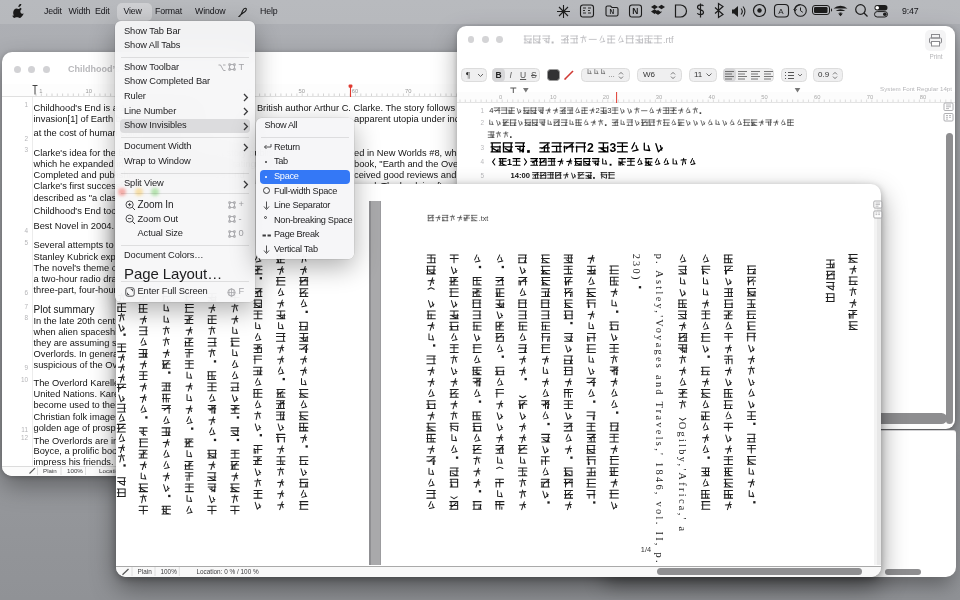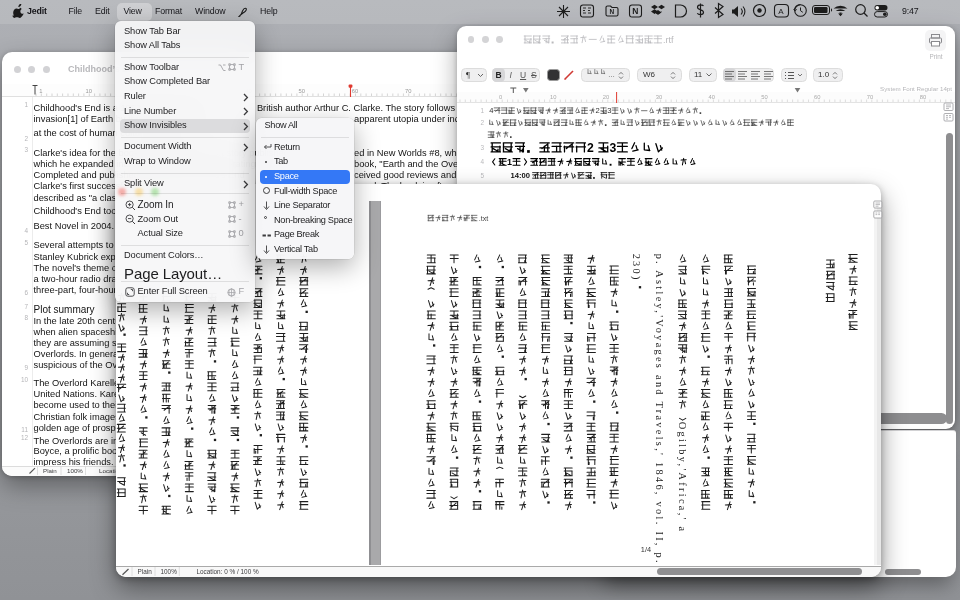--- a/index.html
+++ b/index.html
@@ -133,21 +133,21 @@
       <path d="M281 45.5h9M281 48h7M281 50.5h9M281 53h7" stroke="#555" stroke-width="0.8"></path>
       <path d="M294 45.5h9M294 48h7M294 50.5h9M294 53h7" stroke="#555" stroke-width="0.8"></path>
       <path d="M307 45.5h9M307 48h7M307 50.5h9M307 53h7" stroke="#555" stroke-width="0.8"></path>
     </svg>
     <div class="abs" style="left:324px;top:42px;width:26px;height:13.5px;border-radius:4.5px;background:#efeff0;border:0.5px solid #dcdcdc"></div>
     <svg class="abs" style="left:326px;top:45px" width="22" height="9" viewBox="0 0 22 9">
       <path d="M2 1.5h1M2 4.5h1M2 7.5h1M5 1.5h6M5 4.5h6M5 7.5h6" stroke="#555" stroke-width="1"></path>
       <path d="M15 3l2 2 2-2" stroke="#666" stroke-width="0.9" fill="none"></path>
     </svg>
     <div class="abs" style="left:356px;top:42px;width:30px;height:13.5px;border-radius:4.5px;background:#efeff0;border:0.5px solid #dcdcdc"></div>
-    <div class="abs" style="left:361px;top:44.2px;font-size:8px;color:#333">1.0</div>
+    <div class="abs" style="left:361px;top:44.2px;font-size:8px;color:#333">0.9</div>
     <svg class="abs" style="left:374px;top:44.5px" width="10" height="9" viewBox="0 0 10 9">
       <path d="M2 3.4L4 1.4 6 3.4M2 5.6L4 7.6 6 5.6" stroke="#666" stroke-width="0.9" fill="none"></path>
     </svg>
     <div class="abs" style="left:340px;top:59px;width:155px;text-align:right;font-size:6.2px;color:#b6b6b9">System Font Regular 14pt</div>
     <div class="abs" style="left:0;top:66px;width:498px;height:11px;background:#fcfcfc;border-bottom:1px solid #e3e3e3"></div>
     <svg class="abs" style="left:0;top:0" width="498" height="80" viewBox="0 0 498 80">
       <path d="M3.0 73.5V76M8.3 73.5V76M13.6 73.5V76M18.8 73.5V76M24.1 73.5V76M29.4 73.5V76M34.7 73.5V76M40.0 73.5V76M45.2 73.5V76M50.5 73.5V76M55.8 73.5V76M61.1 73.5V76M66.4 73.5V76M71.6 73.5V76M76.9 73.5V76M82.2 73.5V76M87.5 73.5V76M92.8 73.5V76M98.0 73.5V76M103.3 73.5V76M108.6 73.5V76M113.9 73.5V76M119.2 73.5V76M124.4 73.5V76M129.7 73.5V76M135.0 73.5V76M140.3 73.5V76M145.6 73.5V76M150.8 73.5V76M156.1 73.5V76M161.4 73.5V76M166.7 73.5V76M172.0 73.5V76M177.2 73.5V76M182.5 73.5V76M187.8 73.5V76M193.1 73.5V76M198.4 73.5V76M203.6 73.5V76M208.9 73.5V76M214.2 73.5V76M219.5 73.5V76M224.8 73.5V76M230.0 73.5V76M235.3 73.5V76M240.6 73.5V76M245.9 73.5V76M251.2 73.5V76M256.4 73.5V76M261.7 73.5V76M267.0 73.5V76M272.3 73.5V76M277.6 73.5V76M282.8 73.5V76M288.1 73.5V76M293.4 73.5V76M298.7 73.5V76M304.0 73.5V76M309.2 73.5V76M314.5 73.5V76M319.8 73.5V76M325.1 73.5V76M330.4 73.5V76M335.6 73.5V76M340.9 73.5V76M346.2 73.5V76M351.5 73.5V76M356.8 73.5V76M362.0 73.5V76M367.3 73.5V76M372.6 73.5V76M377.9 73.5V76M383.2 73.5V76M388.4 73.5V76M393.7 73.5V76M399.0 73.5V76M404.3 73.5V76M409.6 73.5V76M414.8 73.5V76M420.1 73.5V76M425.4 73.5V76M430.7 73.5V76M436.0 73.5V76M441.2 73.5V76M446.5 73.5V76M451.8 73.5V76M457.1 73.5V76M462.4 73.5V76M467.6 73.5V76M472.9 73.5V76M478.2 73.5V76M483.5 73.5V76M488.8 73.5V76M494.0 73.5V76" stroke="#c4c4c4" stroke-width="0.55"></path>
       <text x="43.5" y="72.5" font-size="5.8" fill="#aaa" text-anchor="middle" font-family="Liberation Sans,sans-serif">0</text>
       <text x="96.3" y="72.5" font-size="5.8" fill="#aaa" text-anchor="middle" font-family="Liberation Sans,sans-serif">10</text>
       <text x="149.1" y="72.5" font-size="5.8" fill="#aaa" text-anchor="middle" font-family="Liberation Sans,sans-serif">20</text>
@@ -297,22 +297,22 @@
       <path d="M427.4 214.7L433.0 214.7M427.4 217.1L433.0 217.1M427.4 220.1L433.0 220.1M432.1 214.7L432.1 220.1M427.6 214.7L427.6 220.1M431.5 215.8L428.7 218.1M435.1 217.0L439.5 216.7M438.4 214.9L436.6 220.3M438.2 216.3L438.9 219.0M441.6 214.7L447.2 214.7M441.6 216.8L447.2 216.8M441.6 220.1L447.2 220.1M446.5 214.7L446.5 220.1M442.0 216.7L442.0 220.1M443.1 218.5L443.1 220.1M449.5 216.0L453.9 215.6M451.7 214.5L450.6 219.9M452.6 216.3L453.3 219.0M456.7 217.0L461.1 216.7M460.0 214.9L458.2 220.3M459.8 216.3L460.5 219.0M463.2 214.7L468.8 214.7M463.2 217.4L468.8 217.4M466.1 214.7L466.1 220.1M463.6 216.7L463.6 220.1M467.5 215.8L464.7 218.1M464.7 218.5L464.7 220.1M470.6 214.7L476.2 214.7M470.6 217.1L476.2 217.1M470.6 220.1L476.2 220.1M471.3 214.7L471.3 220.1M471.9 218.1L474.9 219.8" stroke="#444" stroke-width="0.7" fill="none" stroke-linecap="round"></path>
       <text x="478" y="220.5" font-size="7.2" fill="#444" font-family="Liberation Sans, sans-serif">.txt</text>
       <text x="640" y="551.5" font-size="7.4" fill="#333" font-family="Liberation Sans, sans-serif">1/4</text>
     </svg>
   </div>
 <div class="abs" style="left:0;top:0;width:960px;height:24px;background:rgba(255,255,255,0.13)">
     <svg class="abs" style="left:12px;top:4px" width="13" height="16" viewBox="0 0 13 16">
       <path d="M9.3 1.2c.1 1-.3 1.9-.9 2.6-.6.7-1.6 1.2-2.5 1.1-.1-.9.4-1.9 1-2.5C7.5 1.7 8.5 1.2 9.3 1.2zM11.9 12.2c-.4 1-.6 1.4-1.2 2.3-.8 1.2-1.9 2.7-3.2 2.7-1.2 0-1.5-.8-3.1-.8-1.6 0-2 .8-3.2.8C.9 17.2-.1 15.9-.9 14.7" transform="translate(1 -1.5) scale(0.9)" fill="#1a1a1a"></path>
       <path d="M6.4 5.3c1 0 2.1.6 2.8 1.5-2.5 1.4-2.1 4.9.5 5.9-.4.9-.9 1.8-1.5 2.5-.6.7-1.2 1.1-2 1.1-.8 0-1.2-.5-2.2-.5-1 0-1.5.5-2.2.5-.8 0-1.5-.6-2.1-1.4C-1.5 13.2-1.8 9.5.2 7.4c.7-.8 1.7-1.3 2.6-1.3.9 0 1.6.6 2.3.6.6 0 1.1-.6 2.3-.6z" transform="translate(2.2 -0.5) scale(0.82)" fill="#1a1a1a"></path>
     </svg>
-    <div class="abs mtxt" style="left:27px;top:6px;font-weight:bold">Jedit</div>
-    <div class="abs mtxt" style="left:68.5px;top:6px;font-weight:normal">File</div>
+    <div class="abs mtxt" style="left:44px;top:6px;font-weight:normal">Jedit</div>
+    <div class="abs mtxt" style="left:68.5px;top:6px;font-weight:normal">Width</div>
     <div class="abs mtxt" style="left:95px;top:6px;font-weight:normal">Edit</div>
     <div class="abs" style="left:117px;top:3px;width:35px;height:18px;border-radius:5px;background:rgba(255,255,255,0.32)"></div>
     <div class="abs mtxt" style="left:123.5px;top:6px;font-weight:normal">View</div>
     <div class="abs mtxt" style="left:155px;top:6px;font-weight:normal">Format</div>
     <div class="abs mtxt" style="left:195px;top:6px;font-weight:normal">Window</div>
     <div class="abs mtxt" style="left:260px;top:6px;font-weight:normal">Help</div>
     <svg class="abs" style="left:236px;top:6px" width="13" height="13" viewBox="0 0 13 13">
       <path d="M3 10.5C5 10.5 5.5 7 6.5 5S9 2 10 2.5 10 5 8.5 6 5 8 3 10.5z" fill="none" stroke="#1a1a1a" stroke-width="1.1"></path>
     </svg>
     <svg class="abs" style="left:0;top:0" width="960" height="24" viewBox="0 0 960 24">

